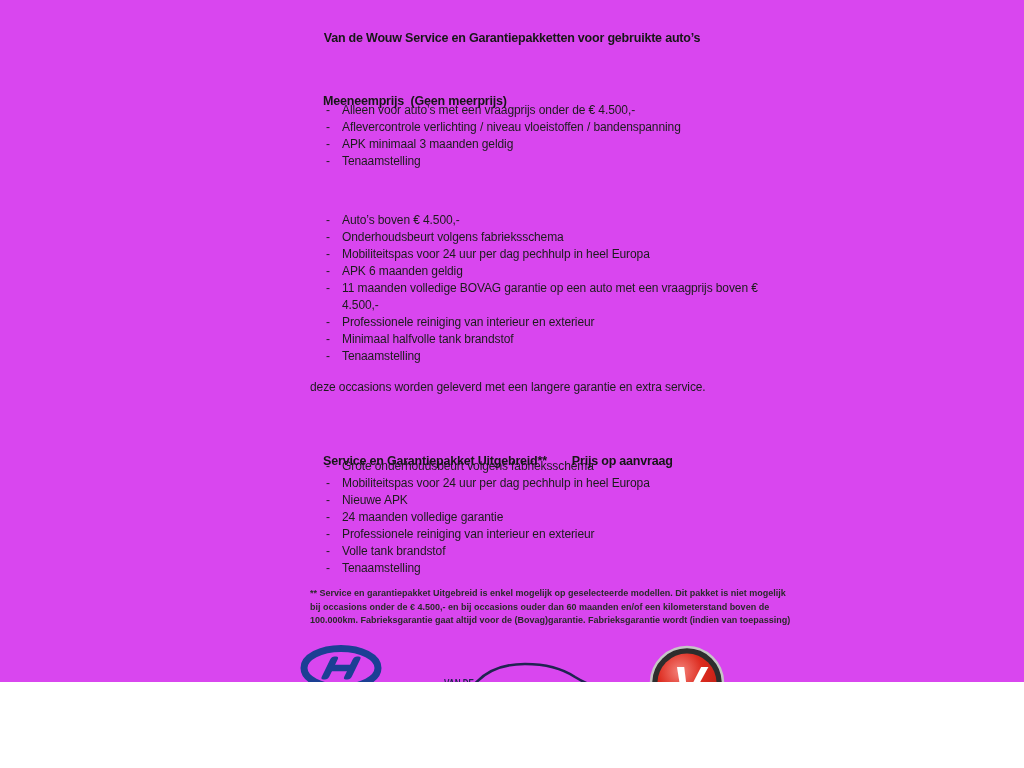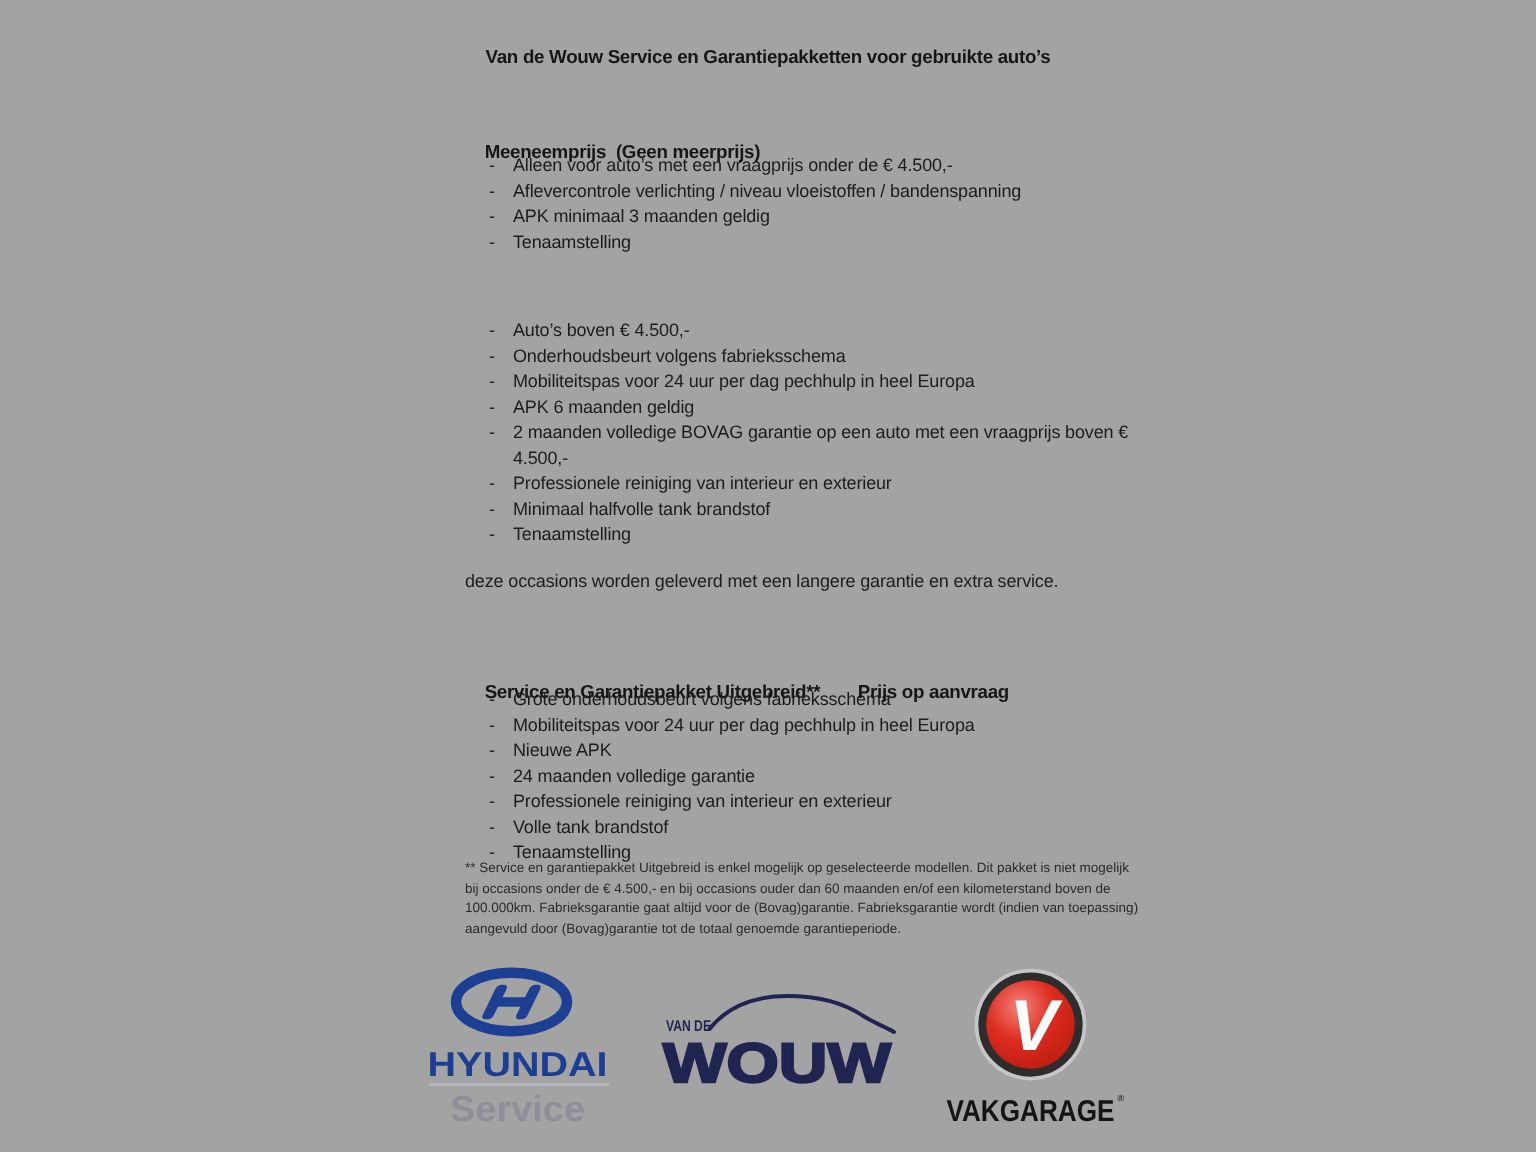--- a/index.html
+++ b/index.html
@@ -1,17 +1,17 @@
 <!DOCTYPE html>
 <html><head>
 <meta charset="utf-8">
 <style>
   html,body { margin:0; padding:0; background:#fff; }
   #page {
-    position:relative; width:1024px; height:768px; background:#a3a3a3;
+    position:relative; width:1024px; height:682px; background:#d946ef;
     font-family:"Liberation Sans", sans-serif; color:#1c1c1c; overflow:hidden;
   }
   .doc-title {
     position:absolute; top:31px; left:0; width:1024px; text-align:center;
     font-size:12.5px; font-weight:bold; letter-spacing:-0.2px; color:#161616;
     white-space:pre-wrap;
   }
   .sec-heading {
     position:absolute; left:310px; font-size:12.5px; font-weight:bold;
     color:#161616; letter-spacing:-0.2px; white-space:pre-wrap;
@@ -25,22 +25,22 @@
   #list-2 { top:212px; }
   #list-3 { top:458px; }
   .bullet-item { display:flex; font-size:12px; line-height:17px; letter-spacing:-0.1px; }
   .bullet-dash { width:16px; flex:0 0 16px; }
   .bullet-text { max-width:434px; }
   .paragraph {
     position:absolute; left:310px; top:379px;
     font-size:12px; line-height:17.5px; letter-spacing:-0.1px;
   }
   .footnote {
-    position:absolute; left:310px; top:572px;
-    font-size:9px; line-height:13.6px; color:#2a2a2a; letter-spacing:0;
+    position:absolute; left:310px; top:587px;
+    font-size:9px; line-height:13.6px; color:#2a2a2a; letter-spacing:0;font-weight:bold;
   }
   .logo { position:absolute; }
   #logo-hyundai  { left:283px; top:644px;text-decoration:underline; }
   #logo-wouw     { left:437px; top:659px; }
   #logo-vakgarage{ left:628px; top:637px; }
 </style>
 </head>
 <body>
 
 <div id="page">
@@ -90,21 +90,21 @@
         <span class="bullet-text">Mobiliteitspas voor 24 uur per dag pechhulp in heel Europa</span>
       </div>
 
       <div class="bullet-item">
         <span class="bullet-dash">-</span>
         <span class="bullet-text">APK 6 maanden geldig</span>
       </div>
 
       <div class="bullet-item">
         <span class="bullet-dash">-</span>
-        <span class="bullet-text">2 maanden volledige BOVAG garantie op een auto met een vraagprijs boven € 4.500,-</span>
+        <span class="bullet-text">11 maanden volledige BOVAG garantie op een auto met een vraagprijs boven € 4.500,-</span>
       </div>
 
       <div class="bullet-item">
         <span class="bullet-dash">-</span>
         <span class="bullet-text">Professionele reiniging van interieur en exterieur</span>
       </div>
 
       <div class="bullet-item">
         <span class="bullet-dash">-</span>
         <span class="bullet-text">Minimaal halfvolle tank brandstof</span>
@@ -164,21 +164,20 @@
     </div>
 
   <div class="footnote">
 
       <div>** Service en garantiepakket Uitgebreid is enkel mogelijk op geselecteerde modellen. Dit pakket is niet mogelijk</div>
 
       <div>bij occasions onder de € 4.500,- en bij occasions ouder dan 60 maanden en/of een kilometerstand boven de</div>
 
       <div>100.000km.  Fabrieksgarantie gaat altijd voor de (Bovag)garantie. Fabrieksgarantie wordt (indien van toepassing)</div>
 
-      <div>aangevuld door (Bovag)garantie tot de totaal genoemde garantieperiode.</div>
     </div>
 
   <div class="logo" id="logo-hyundai">
     <svg width="126" height="112" viewBox="0 0 126 112">
       <ellipse cx="58" cy="24" rx="37" ry="19.5" fill="none" stroke="#1c3f94" stroke-width="7"></ellipse>
       <g transform="translate(58,24) skewX(-26)" fill="#1c3f94">
         <rect x="-15" y="-11.5" width="7.5" height="23" rx="3"></rect>
         <rect x="7.5" y="-11.5" width="7.5" height="23" rx="3"></rect>
         <rect x="-12" y="-3.2" width="24" height="6.4"></rect>
       </g>

